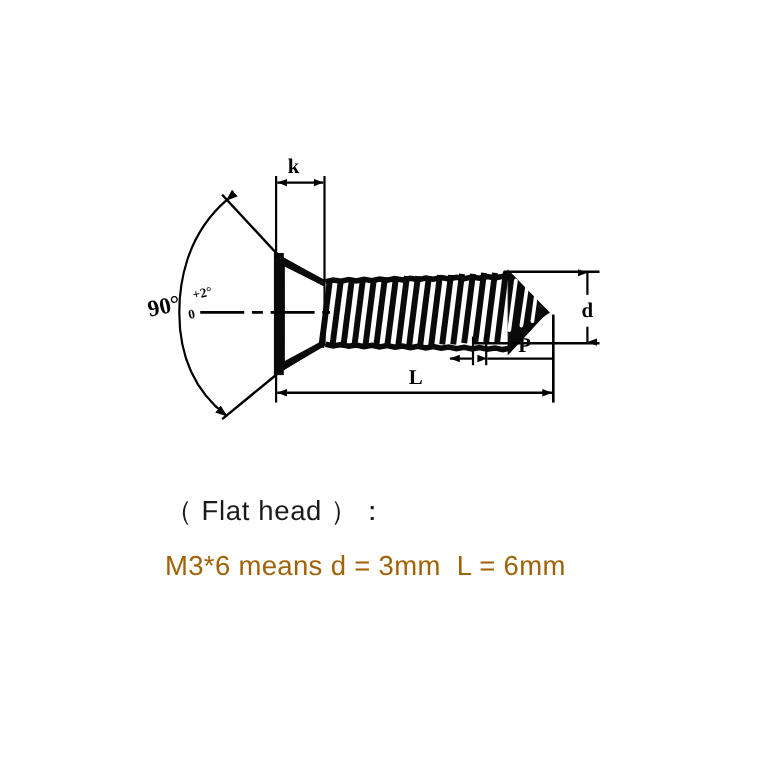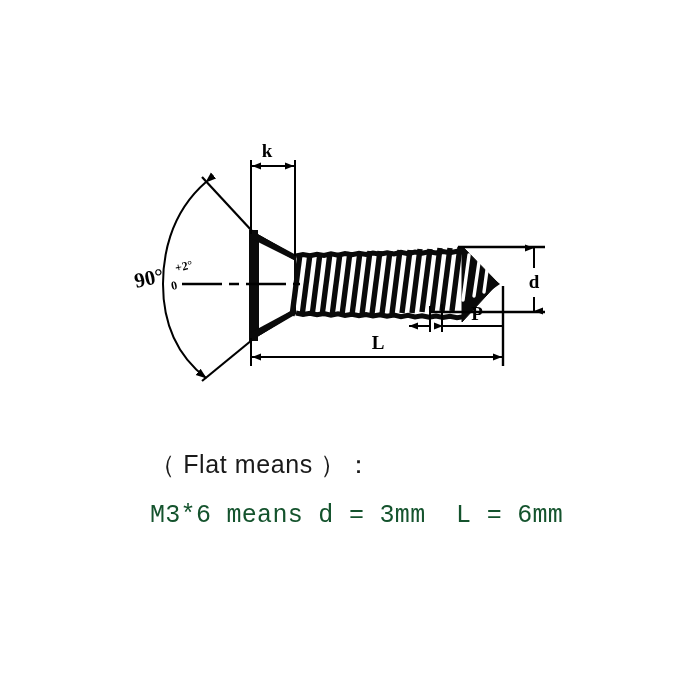--- a/index.html
+++ b/index.html
@@ -30,23 +30,23 @@
   }
   .caption-line-1 {
     font-family: "Liberation Sans", sans-serif;
     font-size: 25px;
     color: #1a1a1a;
     letter-spacing: 0.6px;
     white-space: pre;
     margin-bottom: 20px;
   }
   .caption-line-2 {
-    font-family: Liberation Mono, monospace;
+    font-family: Liberation Sans, sans-serif;
     font-size: 25px;
-    color: #14532d;
+    color: #a16207;
     letter-spacing: 0.3px;
     white-space: pre;
   }
   svg text {
     font-family: "Liberation Serif", serif;
     fill: #000000;
   }
   .dim-label {
     font-family: "Liberation Serif", serif;
     font-weight: bold;
@@ -192,17 +192,17 @@
     <g>
       <line x1="251" y1="338" x2="251" y2="366" stroke="#000" stroke-width="2"></line>
       <line x1="503" y1="286" x2="503" y2="366" stroke="#000" stroke-width="2.4"></line>
       <line x1="252" y1="357" x2="502" y2="357" stroke="#000" stroke-width="2.2" marker-start="url(#arrLeft)" marker-end="url(#arrRight)"></line>
       <text class="dim-label" x="378" y="349" text-anchor="middle">L</text>
     </g>
 
   </svg>
 
   <div class="caption-block">
-    <div class="caption-line-1">（ Flat means ）：</div>
+    <div class="caption-line-1">（ Flat head ）：</div>
     <div class="caption-line-2">M3*6 means d = 3mm  L = 6mm</div>
   </div>
 
 </div>
 
 </body></html>

